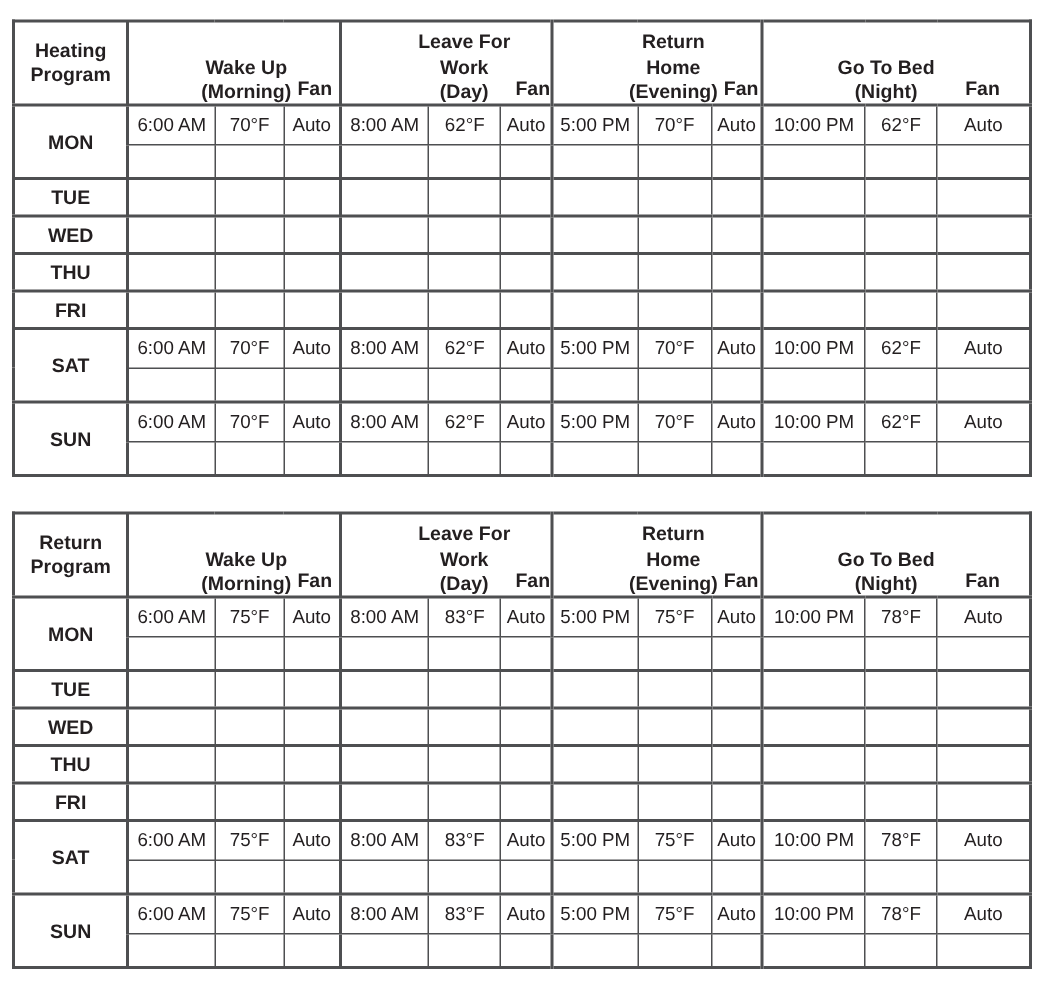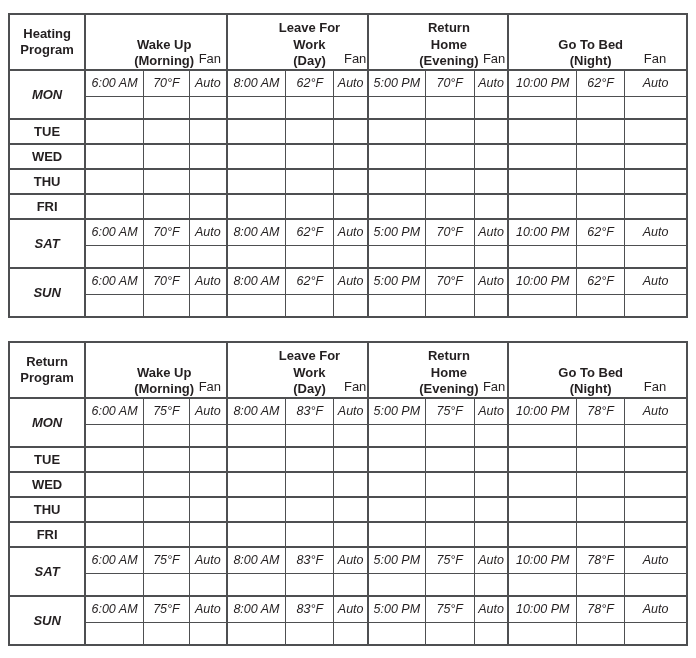--- a/index.html
+++ b/index.html
@@ -61,42 +61,42 @@
     font-size: 13px;
     font-weight: bold;
     line-height: 1.25;
   }
   .gfan {
     display: flex;
     align-items: flex-end;
     justify-content: center;
     padding-bottom: 3px;
     font-size: 13px;
-    font-weight: normal;
+    font-weight: bold;
     box-sizing: border-box;
   }
   .gfan.w1 { width: 37px; }
   .gfan.w2 { width: 34px; }
   .gfan.w3 { width: 34px; }
   .gfan.w4 { width: 62px; }
   
   .sched td.day {
     font-size: 13px;
     font-weight: bold;
     text-align: center;
     vertical-align: middle;
   }
   .sched td.val {
     font-size: 12.5px;
     font-weight: normal;
     text-align: center;
     vertical-align: middle;
     white-space: nowrap;
   }
-  .sched tr.vrow { height: 26px; font-style: italic; }  
+  .sched tr.vrow { height: 26px; }  
   .sched tr.sub  { height: 23px; }  
   .sched tr.single { height: 25px; } 
 </style>
 </head>
 <body>
 
 <div class="page">
 
   <table class="sched">
     <colgroup>

